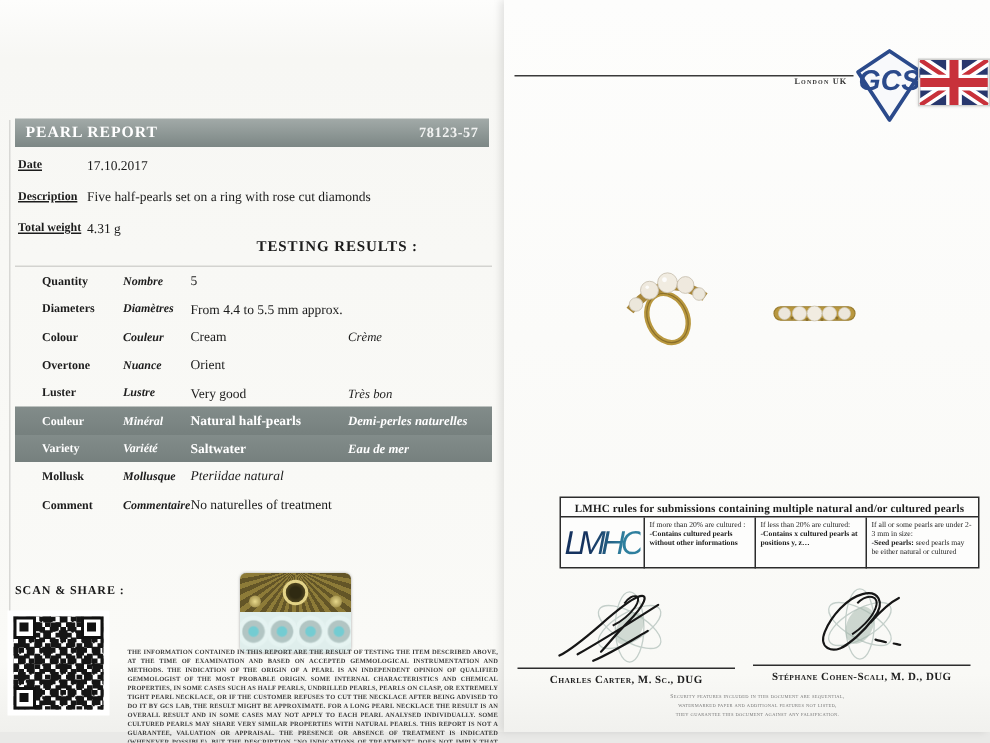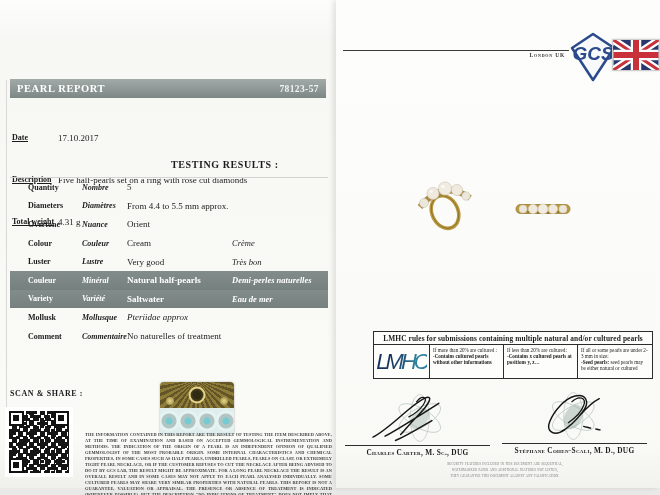--- a/index.html
+++ b/index.html
@@ -8,21 +8,21 @@
   .paper-left{position:absolute;left:0;top:0;width:357px;height:488px;background:linear-gradient(180deg,#fdfdfc 0%,#f7f7f4 8%,#fafaf7 90%,#f0f0ed 100%);}
   .paper-right{position:absolute;left:336px;top:0;width:324px;height:488px;background:linear-gradient(180deg,#fdfdfc,#f9f9f6 92%,#f1f1ee 100%);box-shadow:-3px 0 5px rgba(0,0,0,0.10);}
   .page-fold{position:absolute;left:6px;top:80px;width:1px;height:330px;background:#d8d8d5;}
 
   
   .report-bar{position:absolute;left:10px;top:79px;width:316px;height:19px;background:linear-gradient(180deg,#a2aaa8,#7c8785);display:flex;align-items:center;justify-content:space-between;padding:0 7px;box-sizing:border-box;}
   .report-bar .title{color:#fff;font-weight:bold;font-size:10.5px;letter-spacing:.6px;}
   .report-bar .number{color:#f2f3f2;font-weight:bold;font-size:9.5px;letter-spacing:.4px;}
 
   .info-rows{position:absolute;left:10px;top:103px;width:318px;}
-  .irow{display:grid;grid-template-columns:46px 1fr;padding:2px 0 2px 2px;margin-bottom:7px;margin-top:28px;}
+  .irow{display:grid;grid-template-columns:46px 1fr;padding:2px 0 2px 2px;margin-bottom:7px;}
   .irow .lbl{font-size:8px;font-weight:bold;text-decoration:underline;}
   .irow .val{font-size:9px;}
 
   .testing-label{position:absolute;left:171px;top:159px;font-size:10px;font-weight:bold;letter-spacing:.6px;font-variant:small-caps;}
 
   .tbl{position:absolute;left:10px;top:177px;width:318px;border-top:1px solid #d3d3d0;}
   .trow{display:grid;grid-template-columns:70px 45px 105px 1fr;align-items:center;height:18.6px;padding-left:2px;}
   .trow .c1{font-size:8px;font-weight:bold;padding-left:16px;}
   .trow .c2{font-size:8px;font-weight:bold;font-style:italic;}
   .trow .c3{font-size:9px;}
@@ -119,30 +119,30 @@
         <span class="c3">5</span>
         <span class="c4"></span>
       </div>
       <div class="trow">
         <span class="c1">Diameters</span>
         <span class="c2">Diamètres</span>
         <span class="c3">From 4.4 to 5.5 mm approx.</span>
         <span class="c4"></span>
       </div>
       <div class="trow">
-        <span class="c1">Overtone</span>
-        <span class="c2">Nuance</span>
-        <span class="c3">Orient</span>
-        <span class="c4"></span>
-      </div>
-      <div class="trow">
         <span class="c1">Colour</span>
         <span class="c2">Couleur</span>
         <span class="c3">Cream</span>
         <span class="c4">Crème</span>
+      </div>
+      <div class="trow">
+        <span class="c1">Overtone</span>
+        <span class="c2">Nuance</span>
+        <span class="c3">Orient</span>
+        <span class="c4"></span>
       </div>
       <div class="trow">
         <span class="c1">Luster</span>
         <span class="c2">Lustre</span>
         <span class="c3">Very good</span>
         <span class="c4">Très bon</span>
       </div>
       <div class="trow hl">
         <span class="c1">Couleur</span>
         <span class="c2">Minéral</span>
@@ -151,21 +151,21 @@
       </div>
       <div class="trow hl">
         <span class="c1">Variety</span>
         <span class="c2">Variété</span>
         <span class="c3">Saltwater</span>
         <span class="c4">Eau de mer</span>
       </div>
       <div class="trow">
         <span class="c1">Mollusk</span>
         <span class="c2">Mollusque</span>
-        <span class="c3 it">Pteriidae approx</span>
+        <span class="c3 it">Pteriidae natural</span>
         <span class="c4"></span>
       </div>
       <div class="trow">
         <span class="c1">Comment</span>
         <span class="c2">Commentaire</span>
         <span class="c3">No naturelles of treatment</span>
         <span class="c4"></span>
       </div>
     </div>
 

